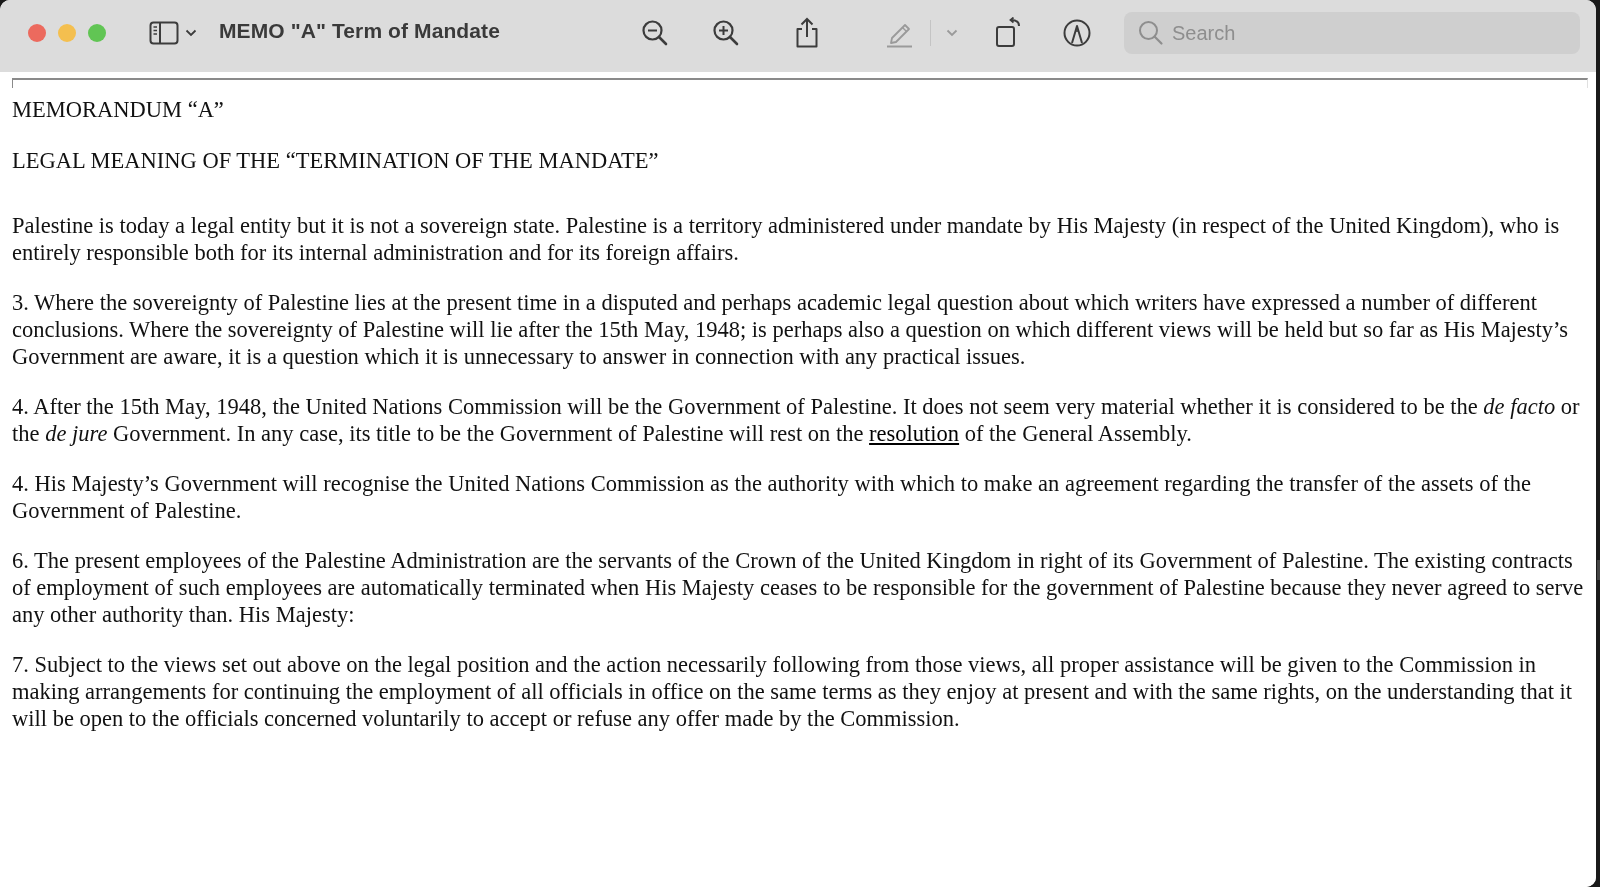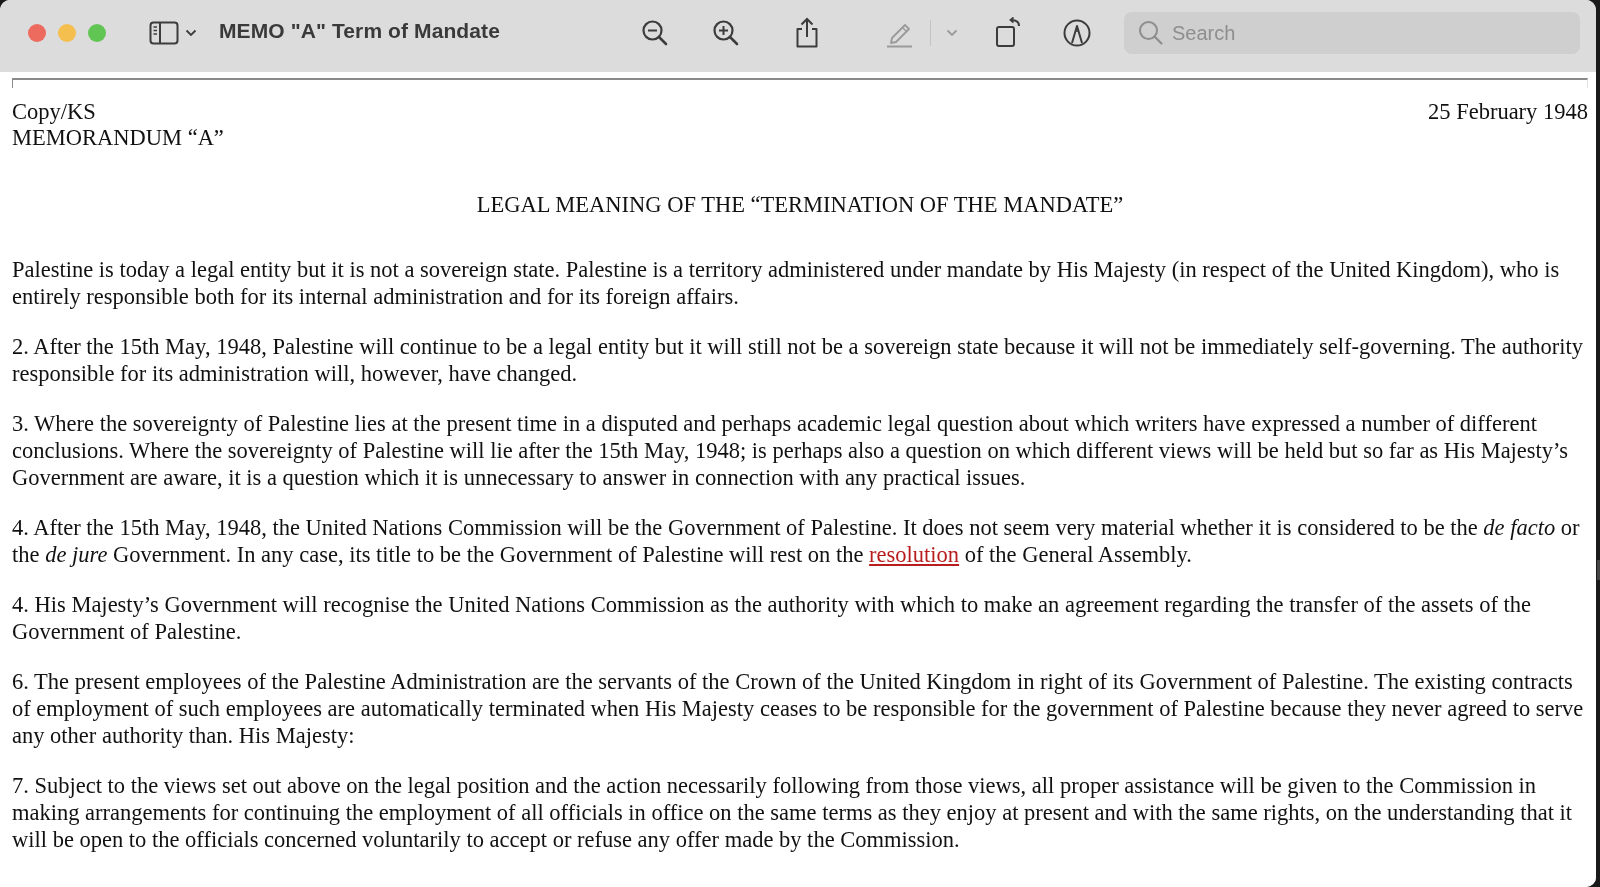--- a/index.html
+++ b/index.html
@@ -137,33 +137,33 @@
     }
     .copy-ref { position: absolute; left: 0; top: 0; }
     .doc-date { position: absolute; right: 0; top: 0; }
     .memo-title {
       text-align: left;
       margin-top: -2px;
       margin-left: 0;
       width: 1576px;
     }
     .memo-subtitle {
-      text-align: center;
-      margin-top: 40px;
+      text-align: left;
+      margin-top: 24px;
       width: 1576px;
     }
     .para {
       margin: 0;
       white-space: normal;
       word-spacing: 0px;
     }
     .para-first { margin-top: 38px; }
     .para + .para { margin-top: 23px; }
     .link {
-      color: #b91c1c;
+      color: #000000;
       text-decoration: underline;
       cursor: pointer;
     }
     .scroll-indicator {
       position: absolute;
       right: 0;
       top: 560px;
       width: 3px;
       height: 20px;
       background: #444;
@@ -277,29 +277,24 @@
         </svg>
       </span>
       <input class="search-input" type="text" placeholder="Search" style="">
     </div>
   </div>
 
   <div class="content">
     <div class="page-edge"></div>
 
     <div class="doc">
-      <div class="doc-header">
-        <span class="copy-ref">Copy/KS</span>
-        <span class="doc-date">25 February 1948</span>
-      </div>
       <div class="memo-title">MEMORANDUM “A”</div>
       <div class="memo-subtitle">LEGAL MEANING OF THE “TERMINATION OF THE MANDATE”</div>
 
       <p class="para para-first">Palestine is today a legal entity but it is not a sovereign state. Palestine is a territory administered under mandate by His Majesty (in respect of the United Kingdom), who is entirely responsible both for its internal administration and for its foreign affairs.</p>
-      <p class="para">2. After the 15th May, 1948, Palestine will continue to be a legal entity but it will still not be a sovereign state because it will not be immediately self-governing. The authority responsible for its administration will, however, have changed.</p>
       <p class="para">3. Where the sovereignty of Palestine lies at the present time in a disputed and perhaps academic legal question about which writers have expressed a number of different conclusions. Where the sovereignty of Palestine will lie after the 15th May, 1948; is perhaps also a question on which different views will be held but so far as His Majesty’s Government are aware, it is a question which it is unnecessary to answer in connection with any practical issues.</p>
       <p class="para"><span>4. After the 15th May, 1948, the United Nations Commission will be the Government of Palestine. It does not seem very material whether it is considered to be the </span><i>de facto</i><span> or the </span><i>de jure</i><span> Government. In any case, its title to be the Government of Palestine will rest on the </span><span class="link">resolution</span><span> of the General Assembly.</span></p>
       <p class="para">4. His Majesty’s Government will recognise the United Nations Commission as the authority with which to make an agreement regarding the transfer of the assets of the Government of Palestine.</p>
       <p class="para">6. The present employees of the Palestine Administration are the servants of the Crown of the United Kingdom in right of its Government of Palestine. The existing contracts of employment of such employees are automatically terminated when His Majesty ceases to be responsible for the government of Palestine because they never agreed to serve any other authority than. His Majesty:</p>
       <p class="para">7. Subject to the views set out above on the legal position and the action necessarily following from those views, all proper assistance will be given to the Commission in making arrangements for continuing the employment of all officials in office on the same terms as they enjoy at present and with the same rights, on the understanding that it will be open to the officials concerned voluntarily to accept or refuse any offer made by the Commission.</p>
     </div>
   </div>
 </div>
 
 <div class="scroll-indicator"></div>

